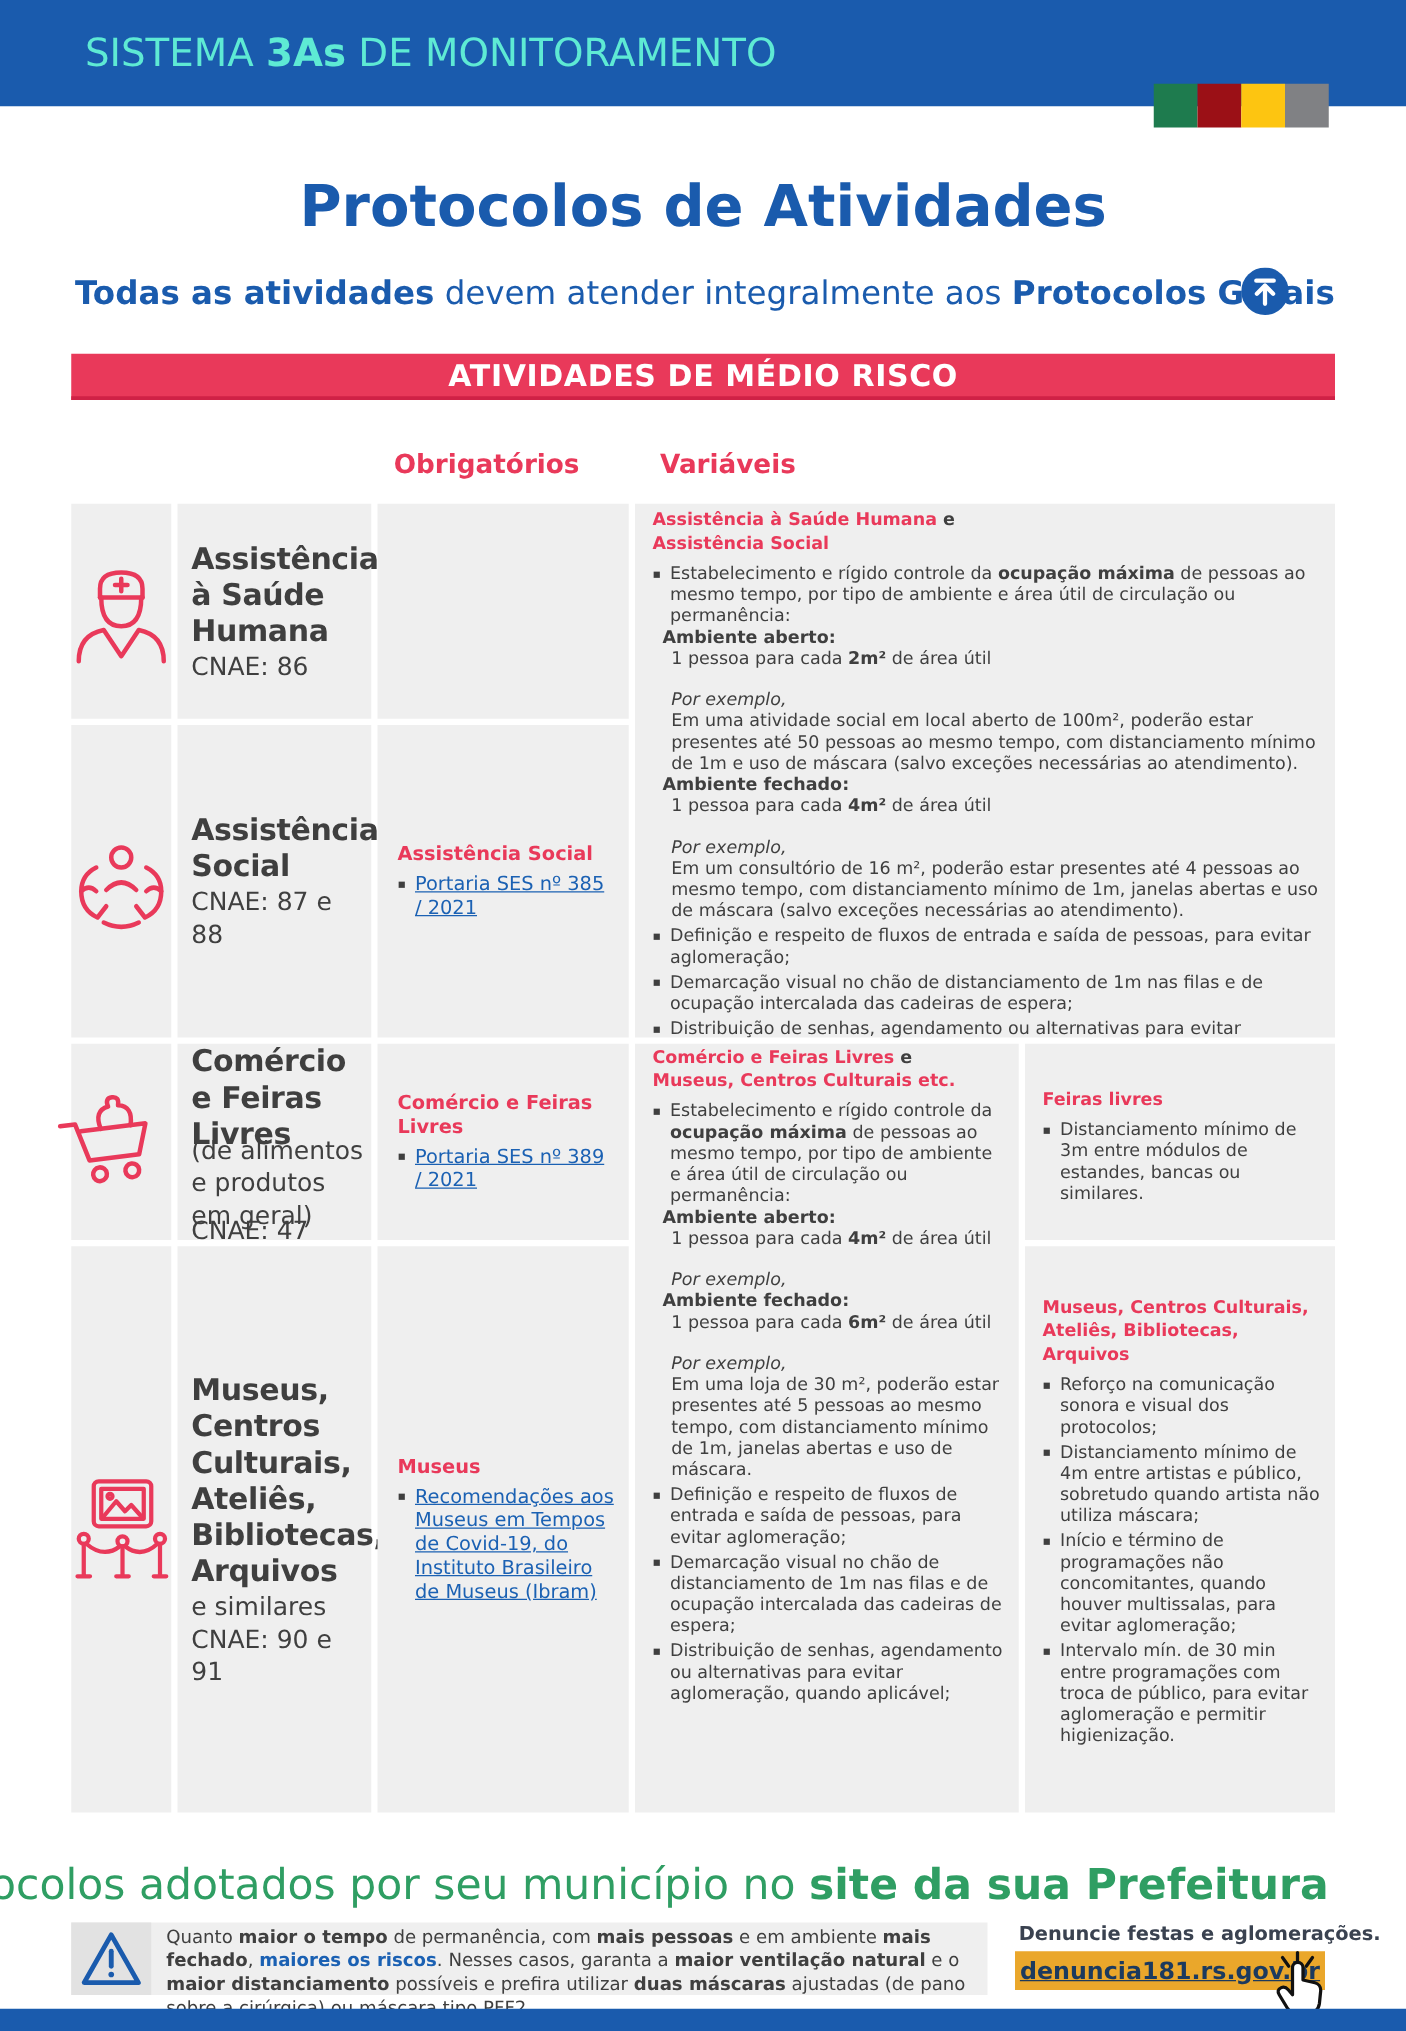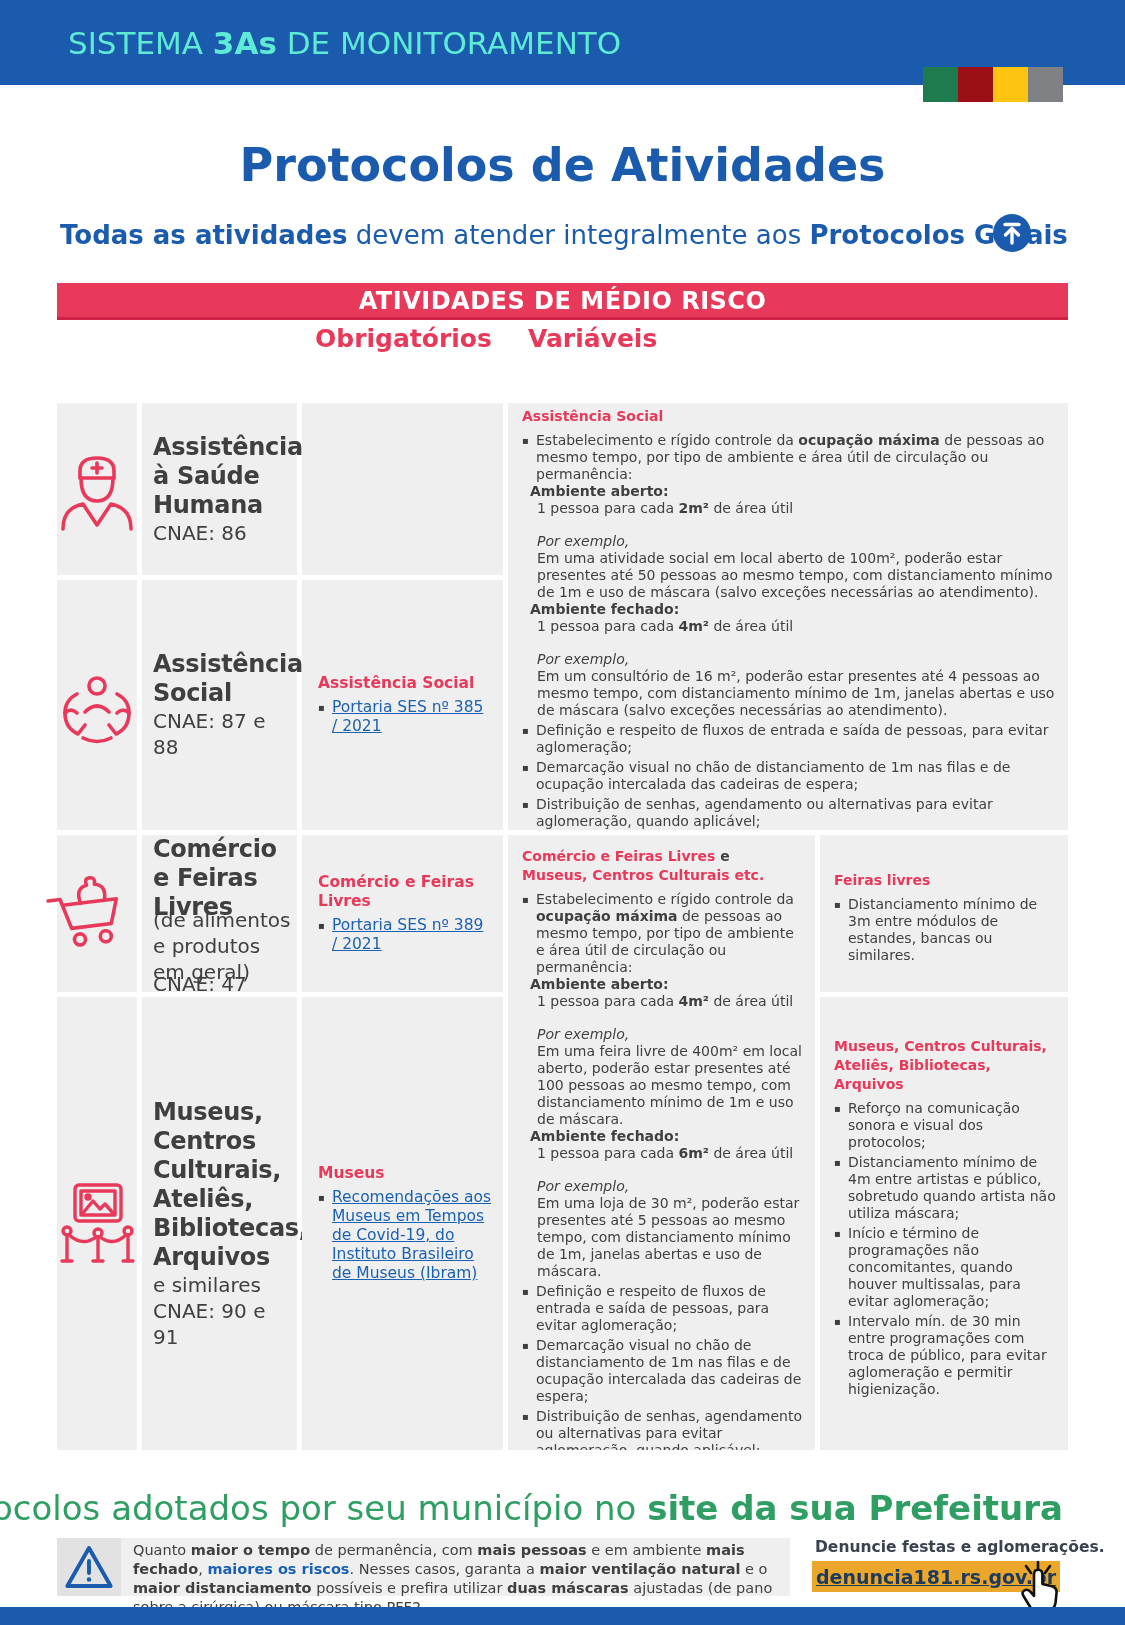--- a/index.html
+++ b/index.html
@@ -16,38 +16,38 @@
   #flags{position:absolute;left:923px;top:67px;font-size:0;line-height:0}
   #flags .sq{display:inline-block;width:35px;height:35px}
   #title{position:absolute;left:0;top:138px;width:1125px;text-align:center;font-size:46px;font-weight:bold;color:var(--blue)}
   #subtitle{position:absolute;left:60px;top:219px;font-size:26px;line-height:32px;color:var(--blue);white-space:nowrap}
   #upicon{position:absolute;left:993px;top:214px;width:38px;height:38px;cursor:pointer}
 
   
   #banner{position:absolute;left:57px;top:283px;width:1011px;height:37px;background:var(--crimson);color:#fff;
           font-size:24px;font-weight:bold;text-align:center;line-height:37px;letter-spacing:.5px;
           box-shadow:inset 0 -3px 0 #cf2146}
-  .colhead{position:absolute;top:324px;font-size:25px;font-weight:bold;color:var(--crimson);white-space:nowrap}
+  .colhead{position:absolute;top:359px;font-size:21px;font-weight:bold;color:var(--crimson);white-space:nowrap}
   #ch-ob{left:315px} #ch-var{left:528px}
 
   
   #table{position:absolute;left:57px;top:403px;width:1011px;height:1047px;display:grid;
          grid-template-columns:80px 155px 201px 307px 1fr;
          grid-template-rows:172px 250px 157px 1fr;gap:5px}
   .cell{background:var(--cellbg)}
   .c-icon{display:flex;align-items:center;justify-content:center;overflow:visible}
   .c-name{display:flex;flex-direction:column;justify-content:center;padding:0 4px 0 11px}
   .c-ob{display:flex;flex-direction:column;justify-content:center;padding:0 12px 0 16px;font-size:15.5px;line-height:19px}
   .c-var{padding:4px 12px 0 14px;font-size:14px;line-height:17px;overflow:hidden}
   .r1c1{grid-area:1/1} .r1c2{grid-area:1/2} .r1c3{grid-area:1/3}
   .r2c1{grid-area:2/1} .r2c2{grid-area:2/2} .r2c3{grid-area:2/3}
   .r3c1{grid-area:3/1} .r3c2{grid-area:3/2} .r3c3{grid-area:3/3}
   .r4c1{grid-area:4/1} .r4c2{grid-area:4/2} .r4c3{grid-area:4/3}
   .v-main1{grid-row:1/3;grid-column:4/6}
-  .v-main2{grid-row:3/5;grid-column:4/5;padding-top:12px}
+  .v-main2{grid-row:3/5;grid-column:4/5;padding-top:2px}
   .v-fr{grid-area:3/5;padding-top:36px}
   .v-mu{grid-area:4/5;padding-top:40px}
 
   
   .bk{min-height:1px}
   .bk-h,.bk-hlast{font-weight:bold;line-height:19px}
   .bk-hlast{margin-bottom:6px}
   .bk-li{display:flex;margin-top:3px}
   .bk-sb{margin-left:8px;font-weight:bold}
   .bk-s{margin-left:15px}
@@ -117,20 +117,21 @@
         <path d="M6 84 Q6 63 26 59 L40 80 L54 59 Q74 63 74 84"></path>
       </svg>
     </span>
   </div>
   <div class="cell c-name r1c2">
       <div class="bk bk-nb"><span class="sg sg-n">Assistência à Saúde Humana</span></div>
       <div class="bk bk-nr"><span class="sg sg-n">CNAE: 86</span></div>
     </div>
   <div class="cell c-ob r1c3"></div>
   <div class="cell c-var v-main1">
+      <div class="bk bk-h"><span class="sg sg-r">Assistência à Saúde Humana</span><span class="sg sg-n"> e</span></div>
       <div class="bk bk-hlast"><span class="sg sg-r">Assistência Social</span></div>
       <div class="bk bk-li">
         <span class="mk">▪</span>
         <span class="bt"><span class="sg sg-n">Estabelecimento e rígido controle da </span><span class="sg sg-b">ocupação máxima</span><span class="sg sg-n"> de pessoas ao mesmo tempo, por tipo de ambiente e área útil de circulação ou permanência:</span></span>
       </div>
       <div class="bk bk-sb"><span class="sg sg-n">Ambiente aberto:</span></div>
       <div class="bk bk-s"><span class="sg sg-n">1 pessoa para cada </span><span class="sg sg-b">2m²</span><span class="sg sg-n"> de área útil</span></div>
       <div class="bk bk-si"><span class="sg sg-n">Por exemplo,</span></div>
       <div class="bk bk-s"><span class="sg sg-n">Em uma atividade social em local aberto de 100m², poderão estar presentes até 50 pessoas ao mesmo tempo, com distanciamento mínimo de 1m e uso de máscara (salvo exceções necessárias ao atendimento).</span></div>
       <div class="bk bk-sb"><span class="sg sg-n">Ambiente fechado:</span></div>
@@ -203,21 +204,20 @@
   <div class="cell c-var v-main2">
       <div class="bk bk-h"><span class="sg sg-r">Comércio e Feiras Livres</span><span class="sg sg-n"> e</span></div>
       <div class="bk bk-hlast"><span class="sg sg-r">Museus, Centros Culturais etc.</span></div>
       <div class="bk bk-li">
         <span class="mk">▪</span>
         <span class="bt"><span class="sg sg-n">Estabelecimento e rígido controle da </span><span class="sg sg-b">ocupação máxima</span><span class="sg sg-n"> de pessoas ao mesmo tempo, por tipo de ambiente e área útil de circulação ou permanência:</span></span>
       </div>
       <div class="bk bk-sb"><span class="sg sg-n">Ambiente aberto:</span></div>
       <div class="bk bk-s"><span class="sg sg-n">1 pessoa para cada </span><span class="sg sg-b">4m²</span><span class="sg sg-n"> de área útil</span></div>
       <div class="bk bk-si"><span class="sg sg-n">Por exemplo,</span></div>
-      <div class="bk bk-s"><span class="sg sg-n">Em uma feira livre de 400m² em local aberto, poderão estar presentes até 100 pessoas ao mesmo tempo, com distanciamento mínimo de 1m e uso de máscara.</span></div>
       <div class="bk bk-sb"><span class="sg sg-n">Ambiente fechado:</span></div>
       <div class="bk bk-s"><span class="sg sg-n">1 pessoa para cada </span><span class="sg sg-b">6m²</span><span class="sg sg-n"> de área útil</span></div>
       <div class="bk bk-si"><span class="sg sg-n">Por exemplo,</span></div>
       <div class="bk bk-s"><span class="sg sg-n">Em uma loja de 30 m², poderão estar presentes até 5 pessoas ao mesmo tempo, com distanciamento mínimo de 1m, janelas abertas e uso de máscara.</span></div>
       <div class="bk bk-li">
         <span class="mk">▪</span>
         <span class="bt"><span class="sg sg-n">Definição e respeito de fluxos de entrada e saída de pessoas, para evitar aglomeração;</span></span>
       </div>
       <div class="bk bk-li">
         <span class="mk">▪</span>

